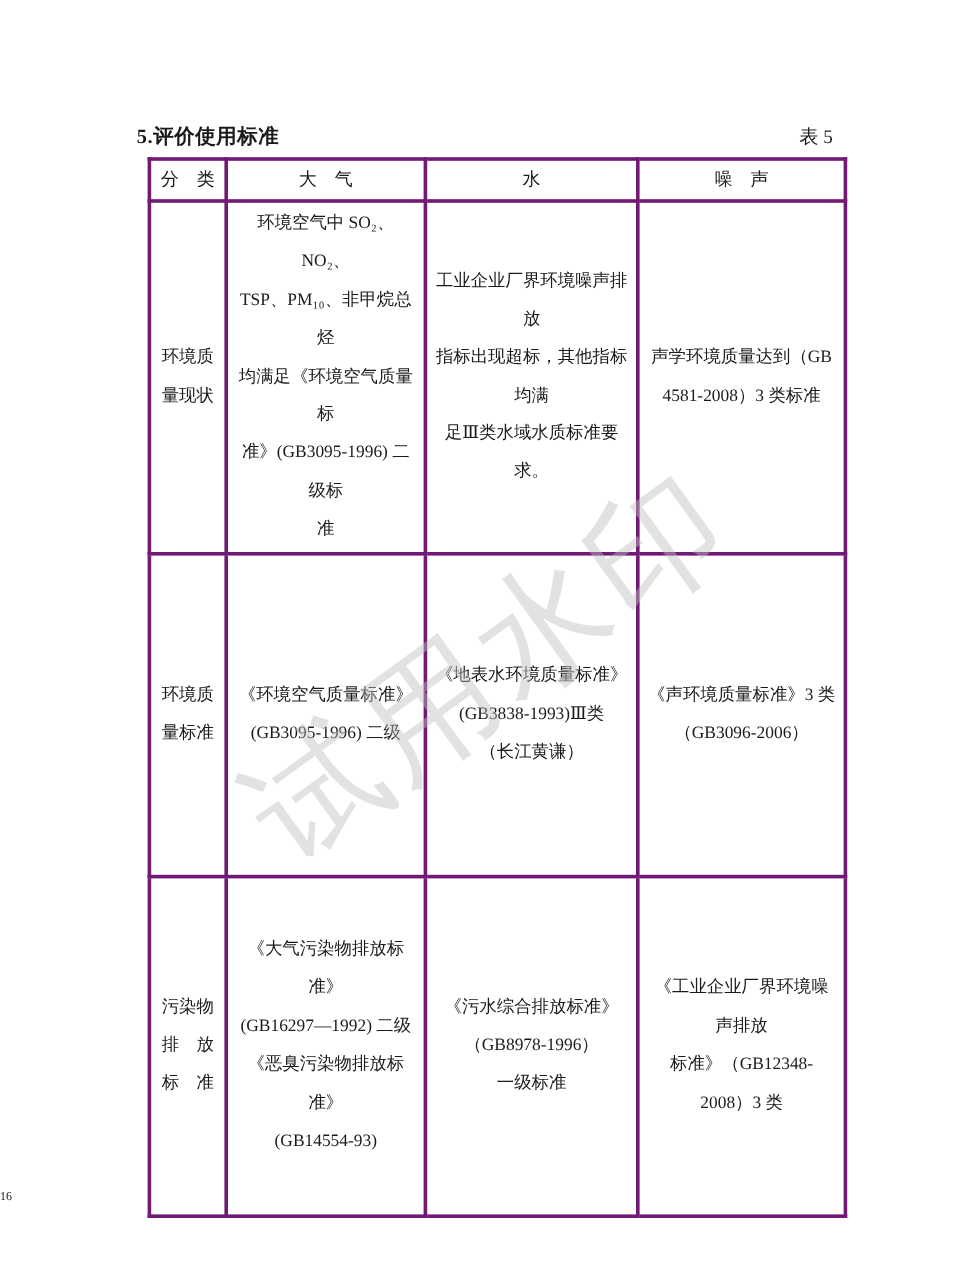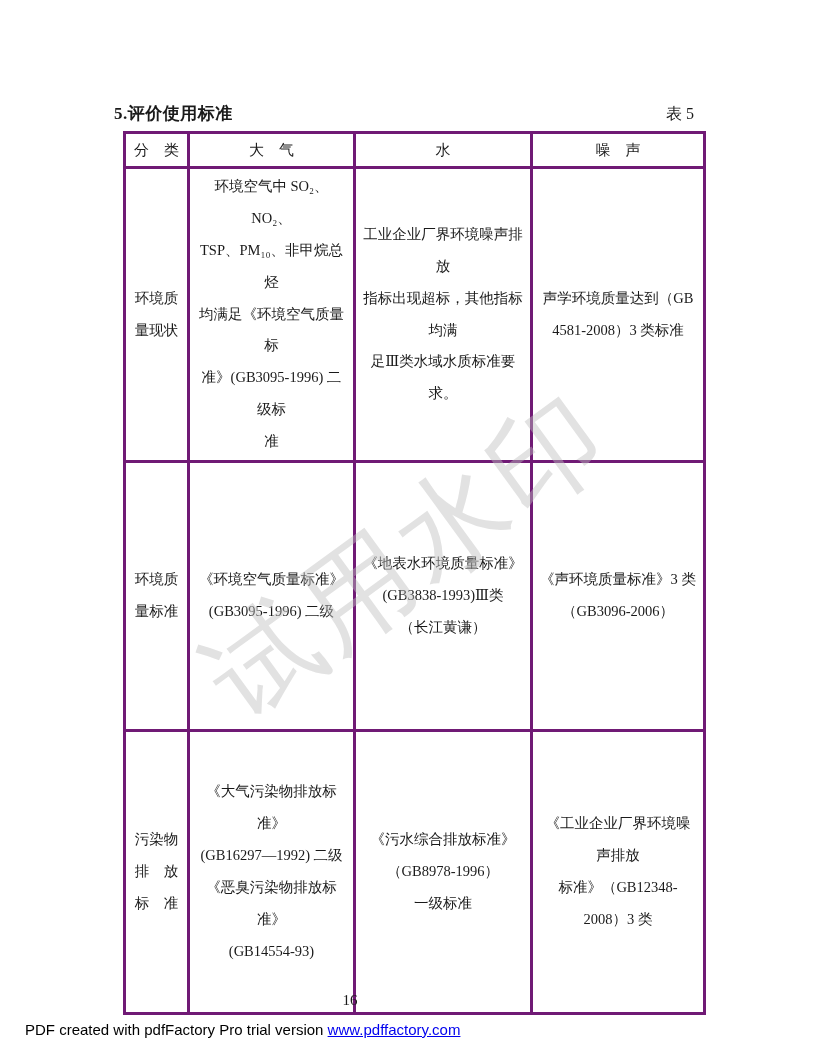--- a/index.html
+++ b/index.html
@@ -84,22 +84,21 @@
     pointer-events: none;
     z-index: 5;
     white-space: nowrap;
     font-family: "Liberation Serif", "DejaVu Serif", serif;
   }
   .page-number {
     position: absolute;
     top: 992px;
     left: 0;
     width: 700px;
-    text-align: center;
-    font-size: 15px;
+    font-size: 10px;
     color: #1a1a1a;
   }
   .pdf-footer {
     position: absolute;
     top: 1021px;
     left: 25px;
     font-family: "Liberation Sans", "DejaVu Sans", sans-serif;
     font-size: 15px;
     color: #000000;
     white-space: nowrap;
@@ -175,15 +174,14 @@
         <td>《工业企业厂界环境噪声排放
 标准》（GB12348-2008）3 类</td>
       </tr>
     </tbody>
   </table>
 
   <div class="watermark">试用水印</div>
 
   <div class="page-number">16</div>
 
-  <div class="pdf-footer"><span>PDF created with pdfFactory Pro trial version </span><a>www.pdffactory.com</a></div>
 
 </div>
 
 </body></html>

